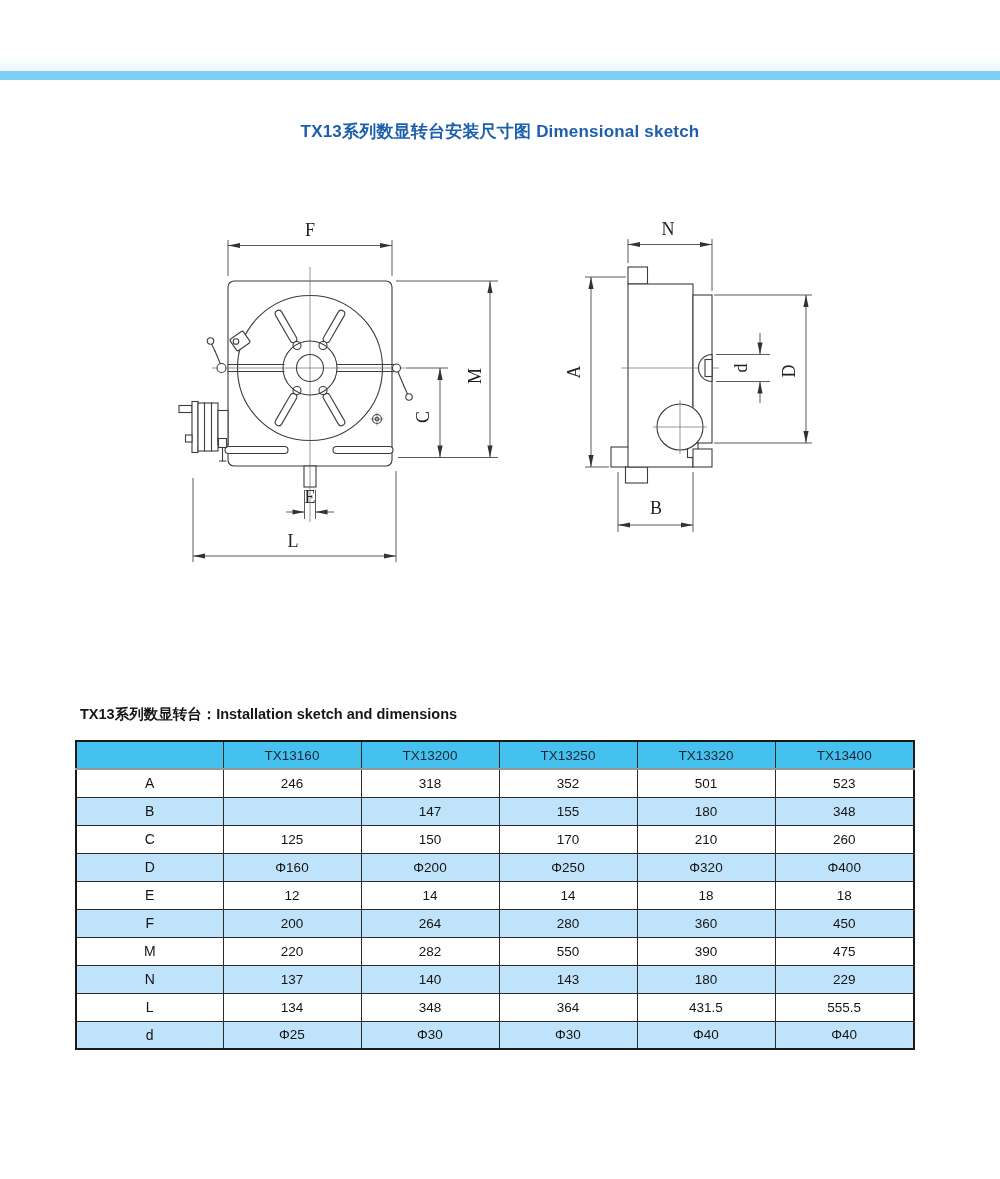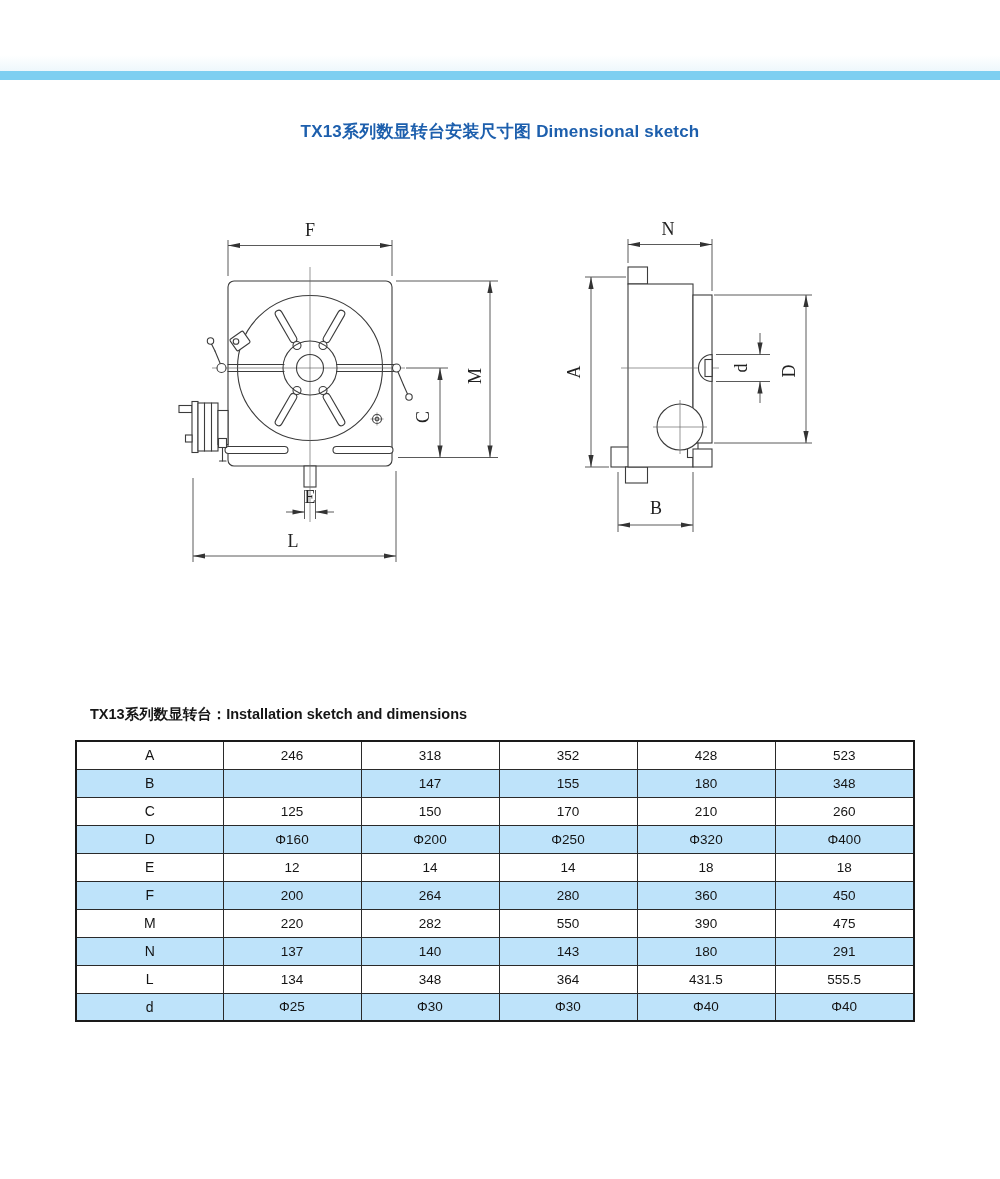--- a/index.html
+++ b/index.html
@@ -16,21 +16,21 @@
     color:var(--title-blue,#1D5FAD);font-size:17px;font-weight:600;letter-spacing:.2px;
   }
   .drawing-svg{position:absolute;left:0;top:0;width:1000px;height:600px;}
   .ln{stroke:#3c3c3c;stroke-width:1.1;fill:none;stroke-linecap:round;}
   .lnf{stroke:#3c3c3c;stroke-width:1.1;fill:#ffffff;}
   .cl{stroke:#6a6a6a;stroke-width:.7;fill:none;}
   .dim{stroke:#474747;stroke-width:.9;fill:none;}
   .arr{fill:#333;stroke:none;}
   .dimtext{font-family:"Liberation Serif", serif;font-size:18px;fill:#222;}
   .table-caption{
-    position:absolute;left:90px;top:705px;font-size:14.5px;font-weight:600;color:#161616;
+    position:absolute;left:80px;top:705px;font-size:14.5px;font-weight:600;color:#161616;
   }
   table.spec{
     position:absolute;left:75px;top:740px;width:838px;
     border-collapse:collapse;table-layout:fixed;
     border:2px solid var(--line-dark,#1a1a1a);
     font-size:13.5px;color:#141414;
   }
   table.spec th,table.spec td{
     border:1px solid #2a2a2a;text-align:center;padding:0;
     overflow:hidden;white-space:nowrap;
@@ -250,26 +250,34 @@
 <table class="spec">
   <colgroup>
     <col style="width:147px">
       <col style="width:138px">
       <col style="width:138px">
     <col style="width:138px">
       <col style="width:138px">
       <col style="width:139px">
   </colgroup>
   <tbody>
+      <tr class="hdr">
+    <th></th>
+    <th>TX13160</th>
+    <th>TX13200</th>
+    <th>TX13250</th>
+    <th>TX13320</th>
+    <th>TX13400</th>
+  </tr>
   <tr>
     <td class="rowlab">A</td>
     <td>246</td>
     <td>318</td>
     <td>352</td>
-    <td>428</td>
+    <td>501</td>
     <td>523</td>
   </tr>
   <tr class="alt">
     <td class="rowlab">B</td>
     <td></td>
     <td>147</td>
     <td>155</td>
     <td>180</td>
     <td>348</td>
   </tr>
@@ -312,21 +320,21 @@
     <td>550</td>
     <td>390</td>
     <td>475</td>
   </tr>
   <tr class="alt">
     <td class="rowlab">N</td>
     <td>137</td>
     <td>140</td>
     <td>143</td>
     <td>180</td>
-    <td>291</td>
+    <td>229</td>
   </tr>
   <tr>
     <td class="rowlab">L</td>
     <td>134</td>
     <td>348</td>
     <td>364</td>
     <td>431.5</td>
     <td>555.5</td>
   </tr>
   <tr class="alt">

